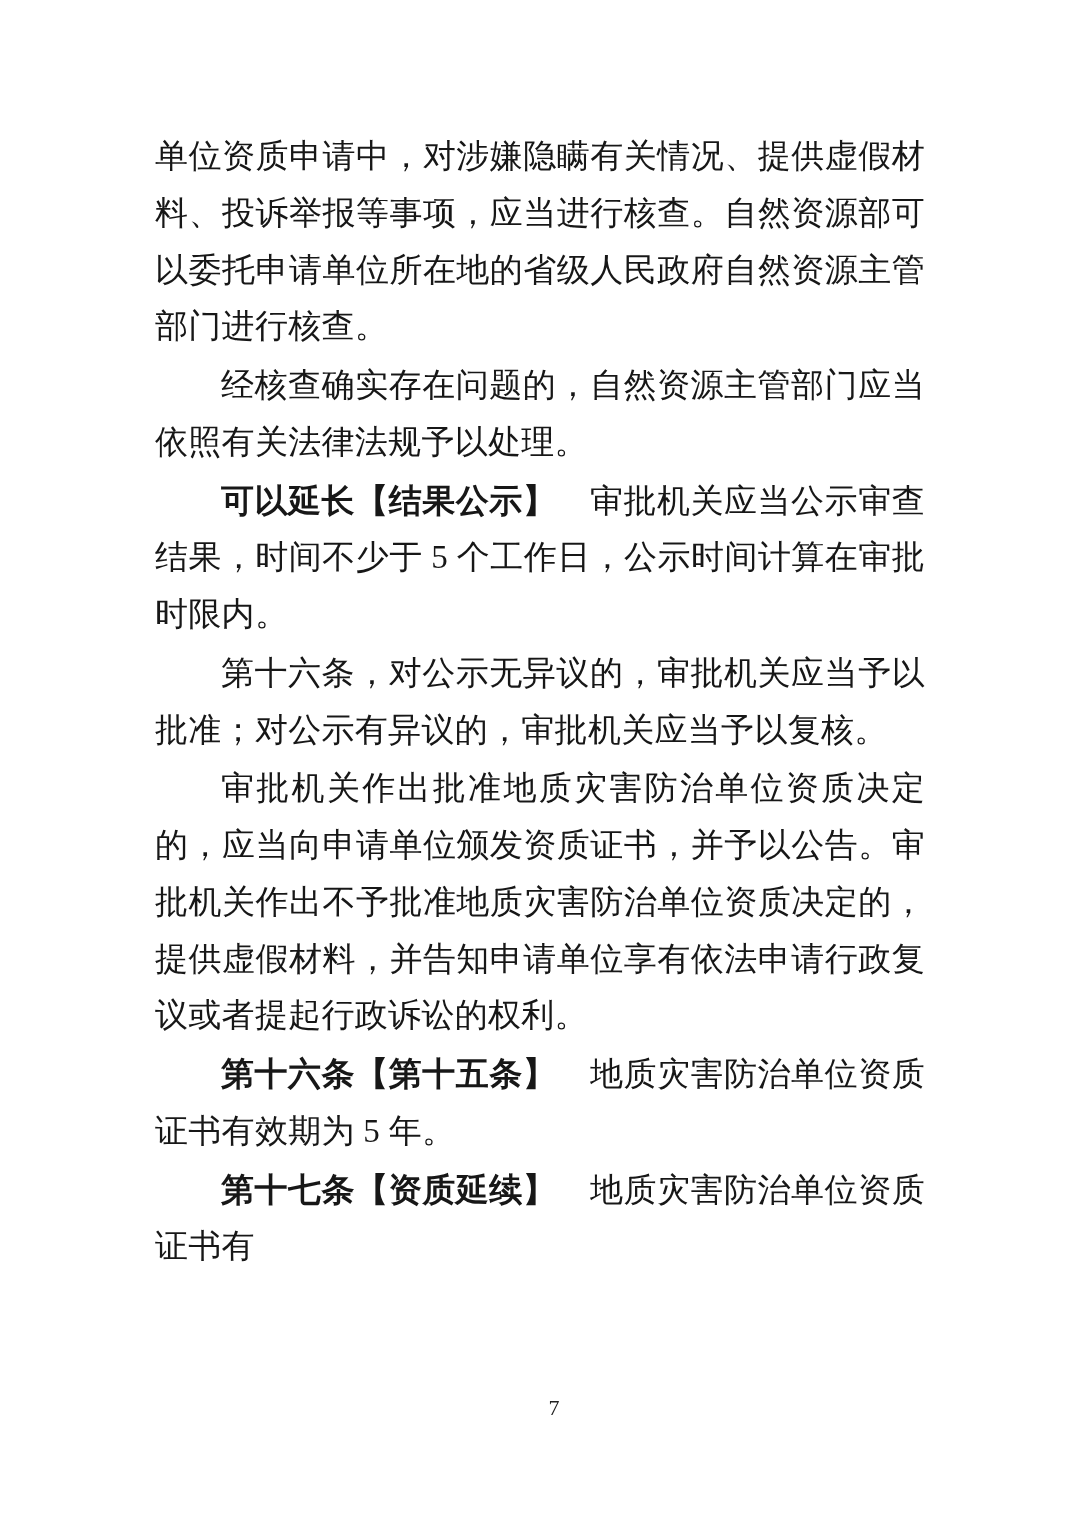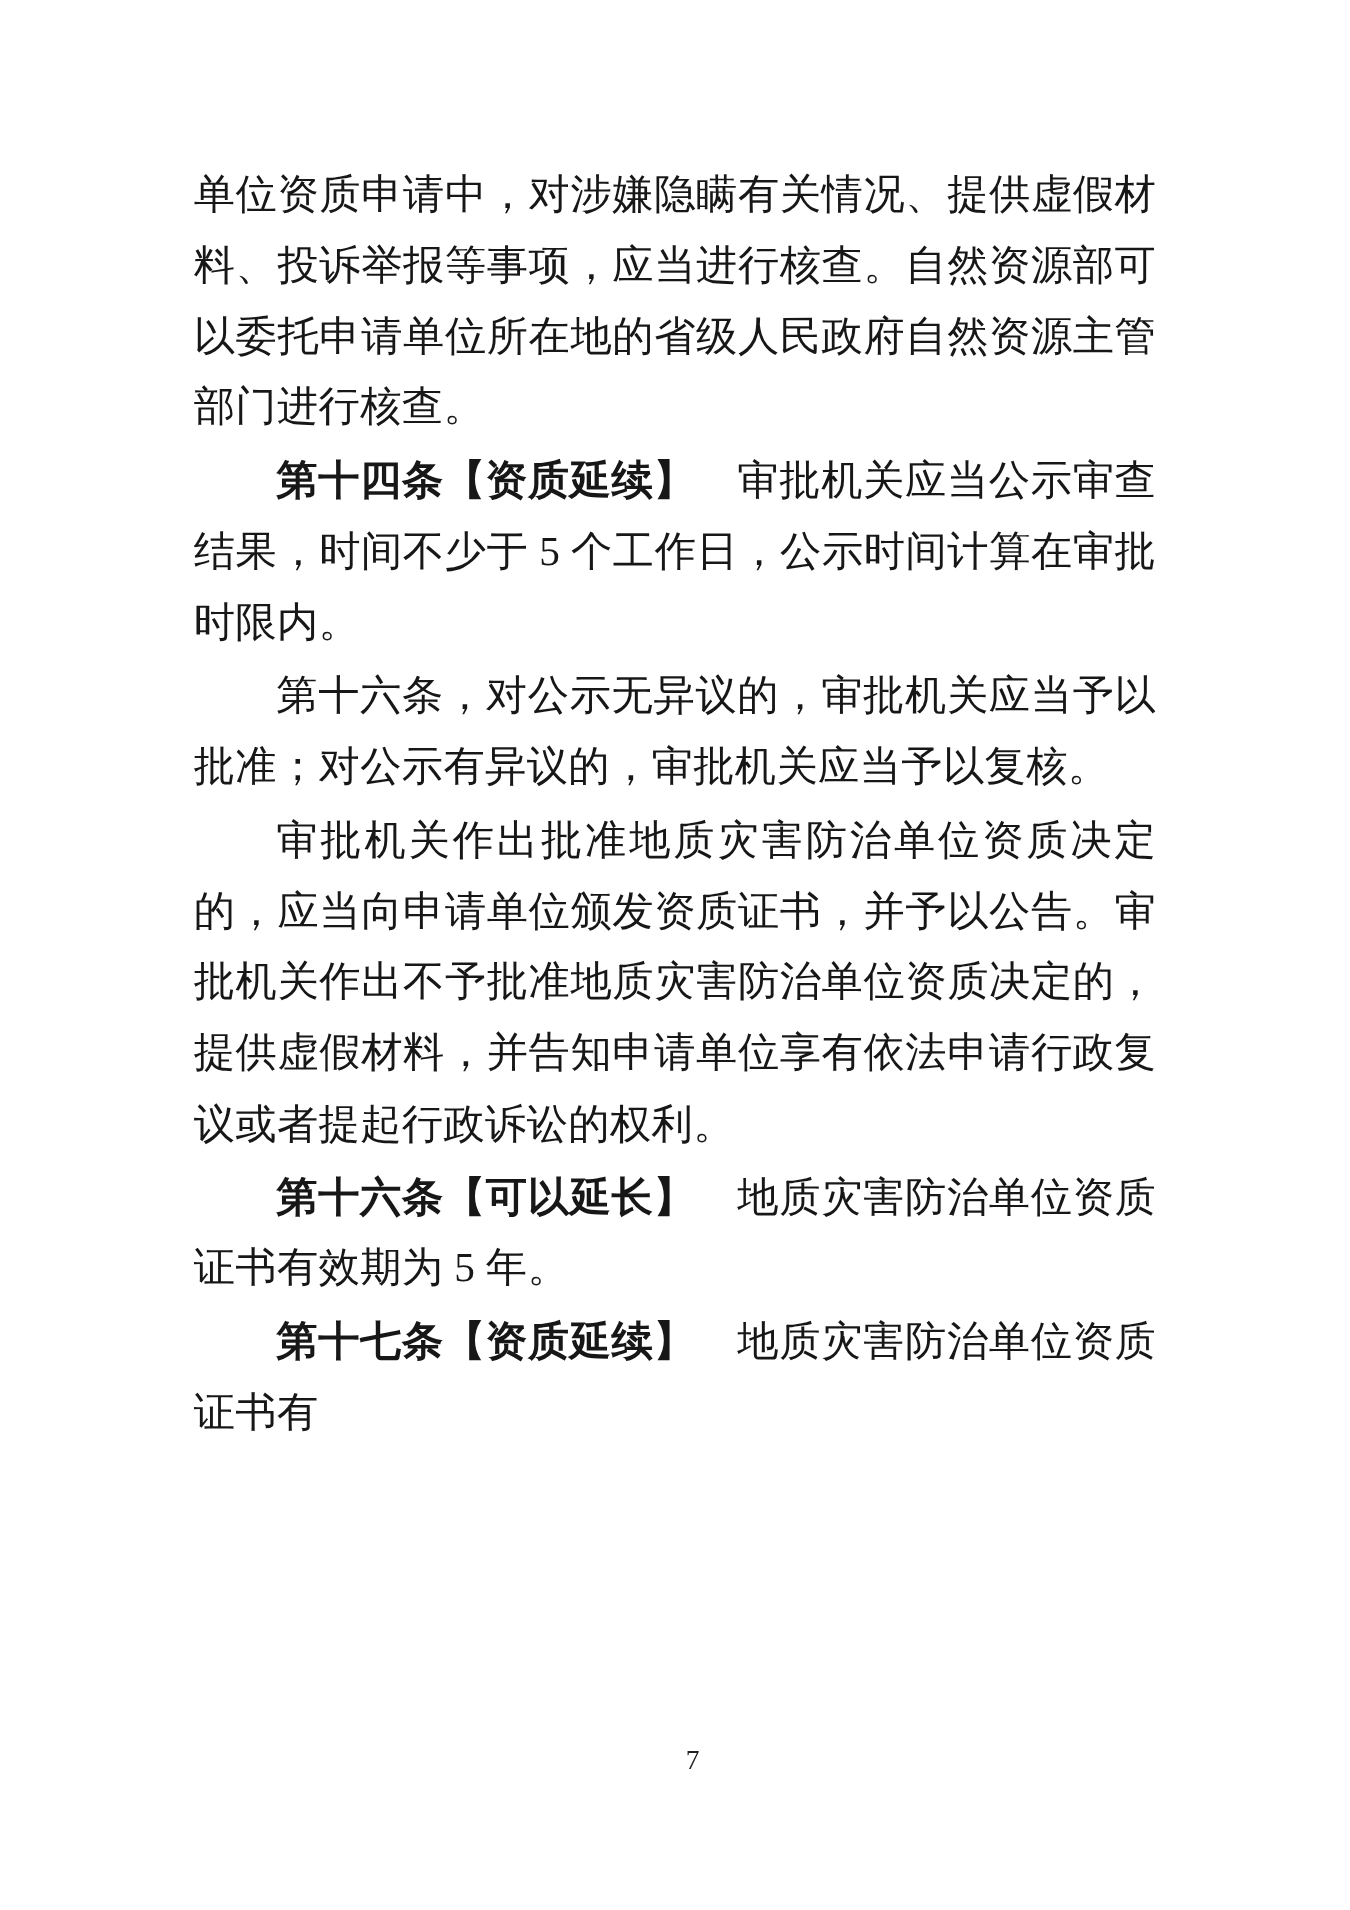--- a/index.html
+++ b/index.html
@@ -55,20 +55,21 @@
     color: #222222;
     font-family: "Liberation Serif", "DejaVu Serif", serif;
   }
 </style>
 </head>
 <body>
 
 <div class="page">
   <div class="content">
       <p class="para"><span>单位资质申请中，对涉嫌隐瞒有关情况、提供虚假材料、投诉举报等事项，应当进行核查。自然资源部可以委托申请单位所在地的省级人民政府自然资源主管部门进行核查。</span></p>
-      <p class="para indent"><span class="bold">第十四条【资质延续】</span><span>　审批机关应当公示审查结果，时间不少于 5 个工作日，公示时间计算在审批时限内。</span></p>
+      <p class="para indent"><span>经核查确实存在问题的，自然资源主管部门应当依照有关法律法规予以处理。</span></p>
+      <p class="para indent"><span class="bold">可以延长【结果公示】</span><span>　审批机关应当公示审查结果，时间不少于 5 个工作日，公示时间计算在审批时限内。</span></p>
       <p class="para indent"><span>第十六条，对公示无异议的，审批机关应当予以批准；对公示有异议的，审批机关应当予以复核。</span></p>
       <p class="para indent"><span>审批机关作出批准地质灾害防治单位资质决定的，应当向申请单位颁发资质证书，并予以公告。审批机关作出不予批准地质灾害防治单位资质决定的，提供虚假材料，并告知申请单位享有依法申请行政复议或者提起行政诉讼的权利。</span></p>
-      <p class="para indent"><span class="bold">第十六条【可以延长】</span><span>　地质灾害防治单位资质证书有效期为 5 年。</span></p>
+      <p class="para indent"><span class="bold">第十六条【第十五条】</span><span>　地质灾害防治单位资质证书有效期为 5 年。</span></p>
       <p class="para indent"><span class="bold">第十七条【资质延续】</span><span>　地质灾害防治单位资质证书有</span></p>
     </div>
   <div class="page-number">7</div>
 </div>
 
 </body></html>

